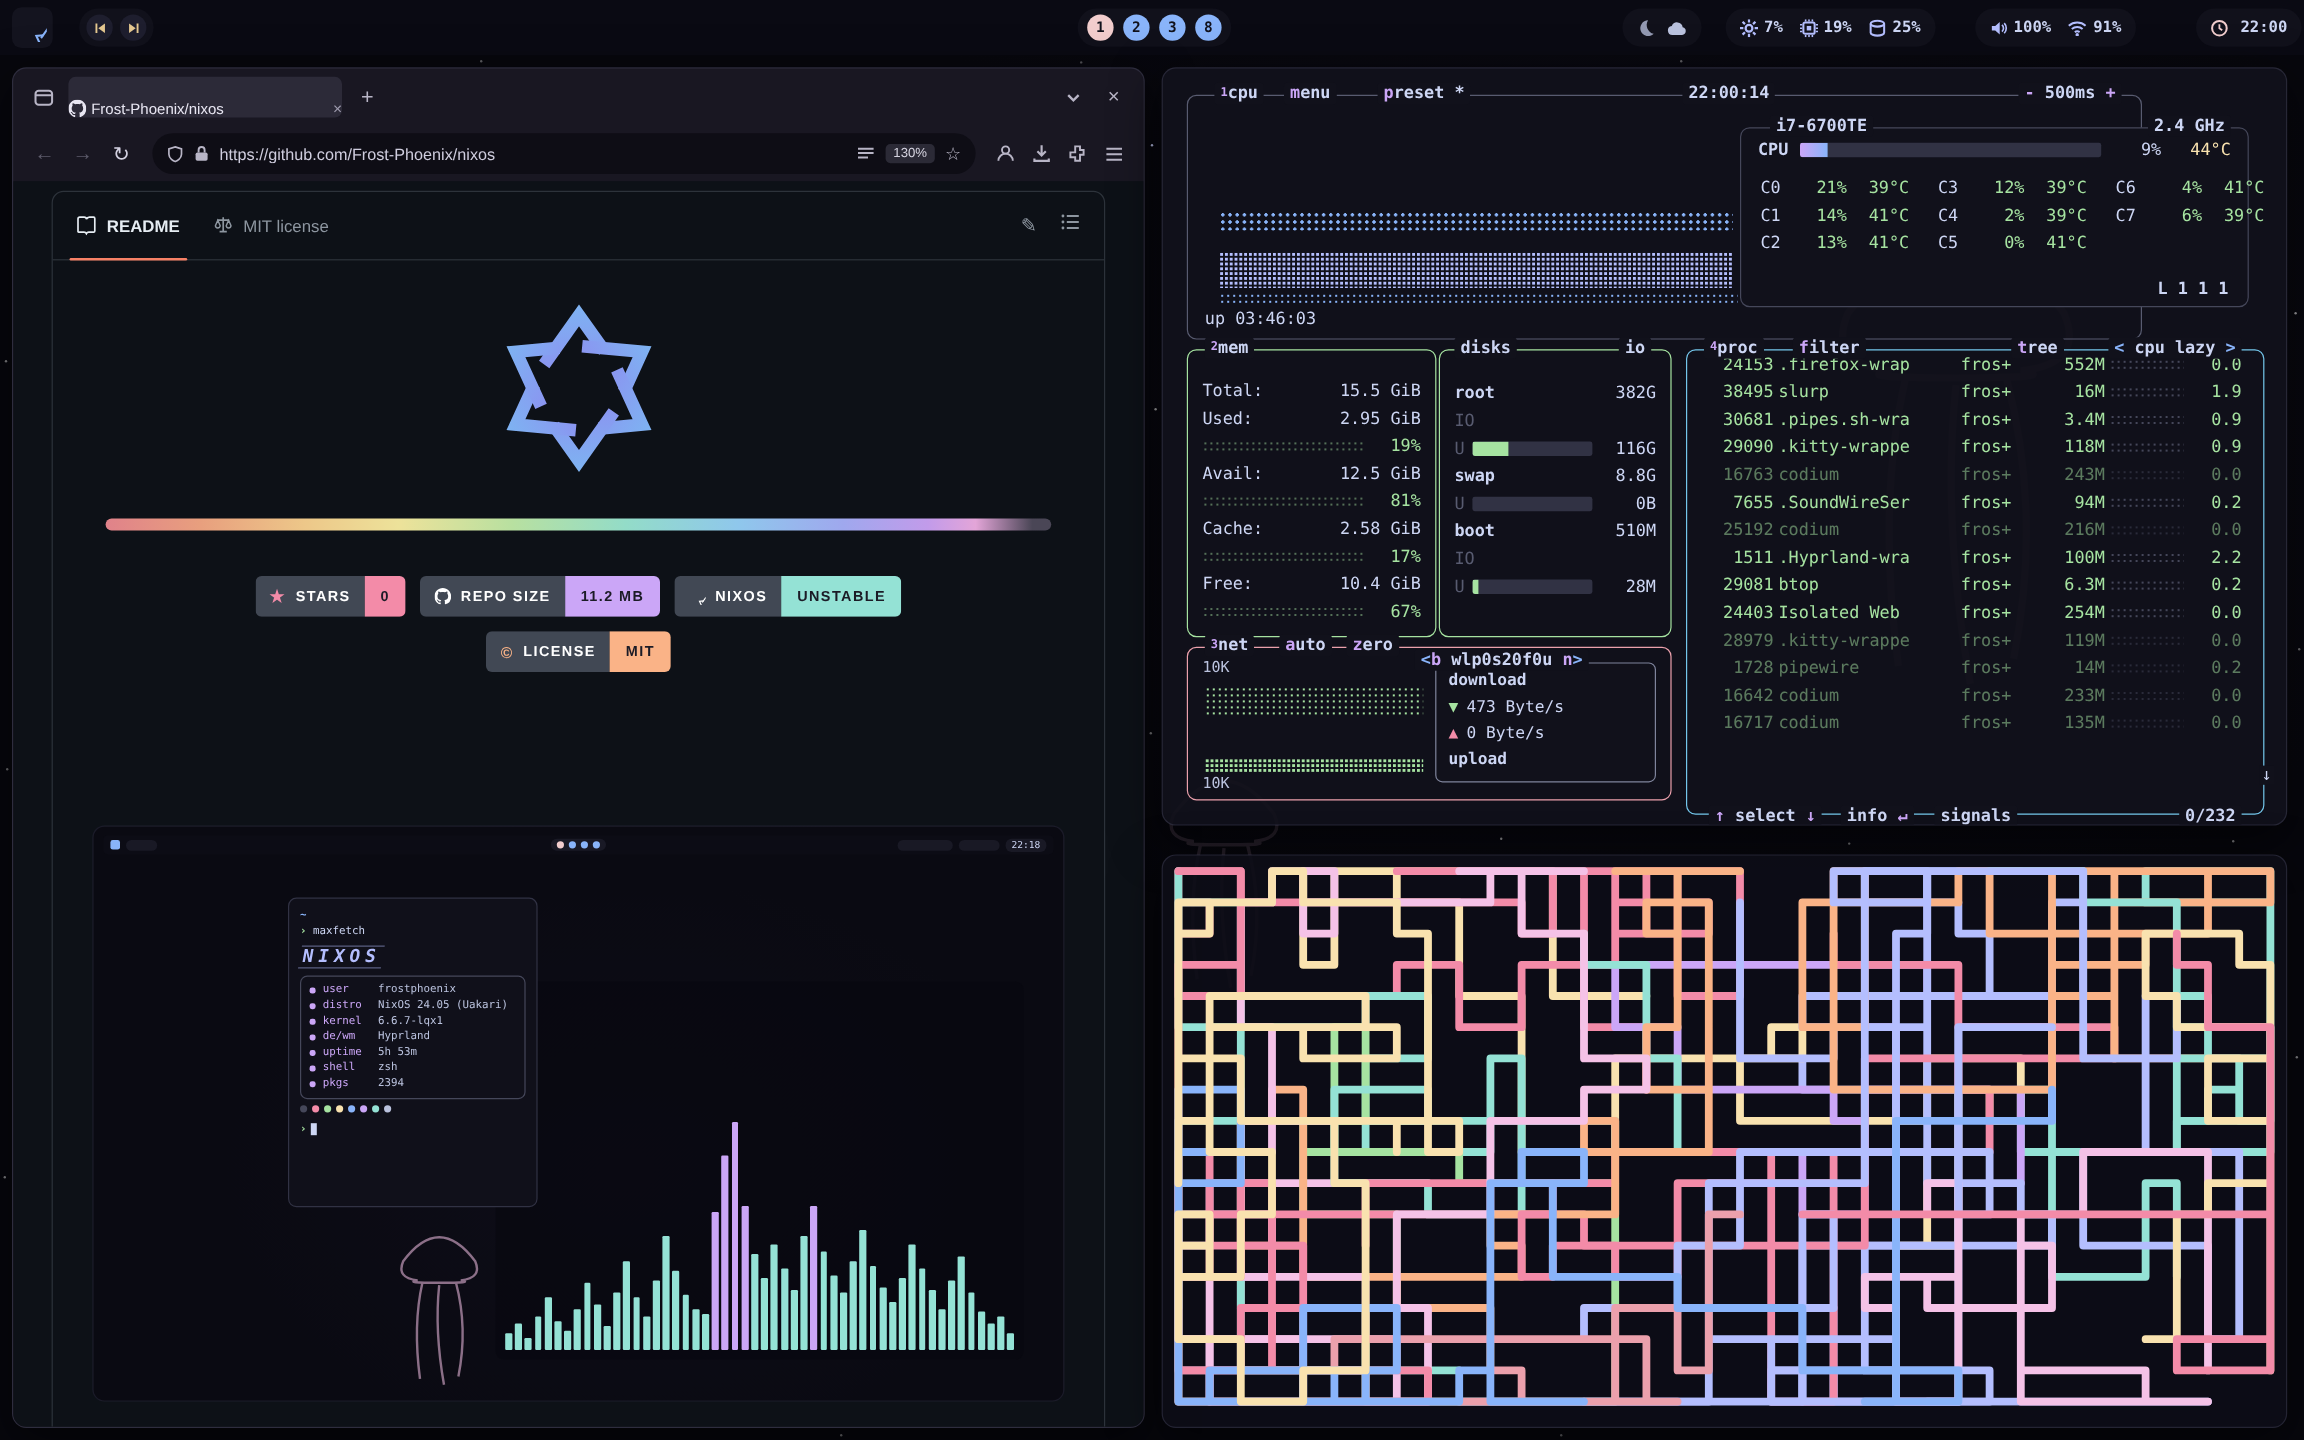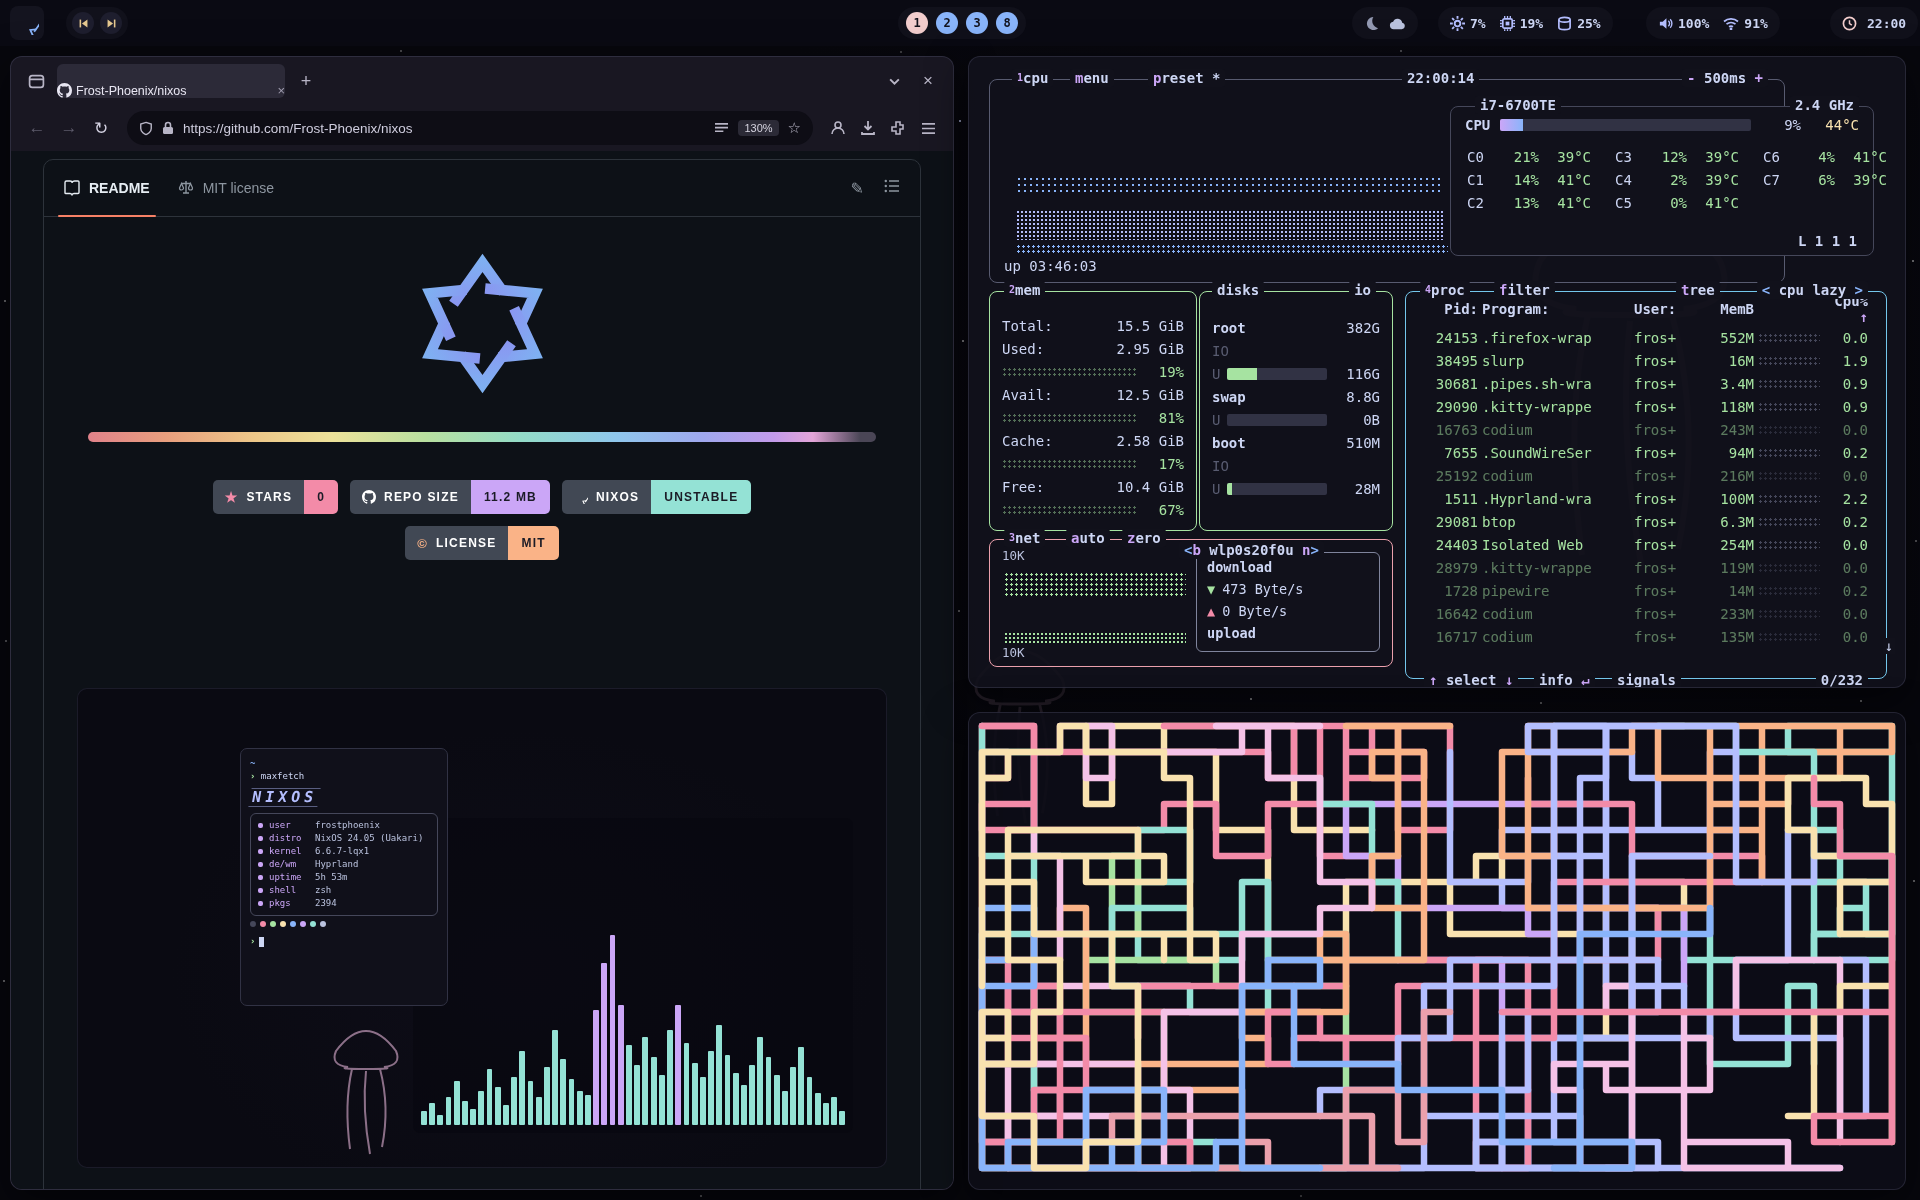--- a/index.html
+++ b/index.html
@@ -472,20 +472,37 @@
             <span class="badge">
               <span class="bl">
                   <span style="color:#fab387;font-weight:bold;font-size:13px">©</span>
                   <span>LICENSE</span>
                 </span>
               <span class="bv" style="background: rgb(250, 179, 135);">MIT</span>
             </span>
           </div>
 
           <div class="shot">
+            <div class="shot-topbar">
+              <span class="st-group">
+                  <span class="st-logo"></span>
+                  <span class="st-pill" style="width:26px"></span>
+                </span>
+              <span class="st-ws" id="mini-ws">
+                  <span class="st-dot" style="background: rgb(242, 205, 205);"></span>
+                  <span class="st-dot" style="background: rgb(137, 180, 250);"></span>
+                  <span class="st-dot" style="background: rgb(137, 180, 250);"></span>
+                  <span class="st-dot" style="background: rgb(137, 180, 250);"></span>
+                </span>
+              <span class="st-group">
+                <span class="st-pill" style="width:46px"></span>
+                <span class="st-pill" style="width:34px"></span>
+                <span class="st-time">22:18</span>
+              </span>
+            </div>
             <div class="mini-cava">
               <div id="cava-bars">
                   <div class="cava-bar" style="height: 14px;"></div>
                   <div class="cava-bar" style="height: 22px;"></div>
                   <div class="cava-bar" style="height: 10px;"></div>
                   <div class="cava-bar" style="height: 28px;"></div>
                   <div class="cava-bar" style="height: 44px;"></div>
                   <div class="cava-bar" style="height: 24px;"></div>
                   <div class="cava-bar" style="height: 16px;"></div>
                   <div class="cava-bar" style="height: 34px;"></div>
@@ -797,28 +814,20 @@
           </div>
       </div>
     </div>
 
     <div class="bbox box-proc">
       <span class="blab" style="left:14px"><sup class="bnum">4</sup><span class="txt">proc</span></span>
       <span class="blab" style="left:88px"><span class="k">f</span><span>ilter</span></span>
       <span class="blab" style="left:270px"><span class="k">t</span><span>ree</span></span>
       <span class="blab" style="right:18px"><span class="blue">&lt;</span> <span class="txt" style="font-weight:bold">cpu lazy</span> <span class="blue">&gt;</span></span>
 
-      <div class="pgrid phead">
-        <span class="c-pid">Pid:</span>
-        <span>Program:</span>
-        <span>User:</span>
-        <span class="c-mem">MemB</span>
-        <span></span>
-        <span class="c-cpu"><span>Cpu%</span> <span class="acc">↑</span></span>
-      </div>
       <div>
 
           <div class="pgrid prow">
             <span class="c-pid">24153</span>
             <span class="c-prog">.firefox-wrap</span>
             <span class="c-user">fros+</span>
             <span class="c-mem">552M</span>
             <span class="c-dots dots"></span>
             <span class="c-cpu">0.0</span>
           </div>

